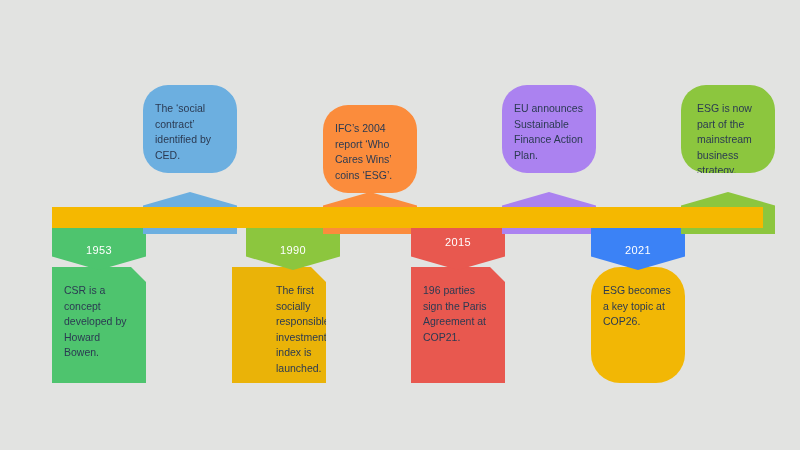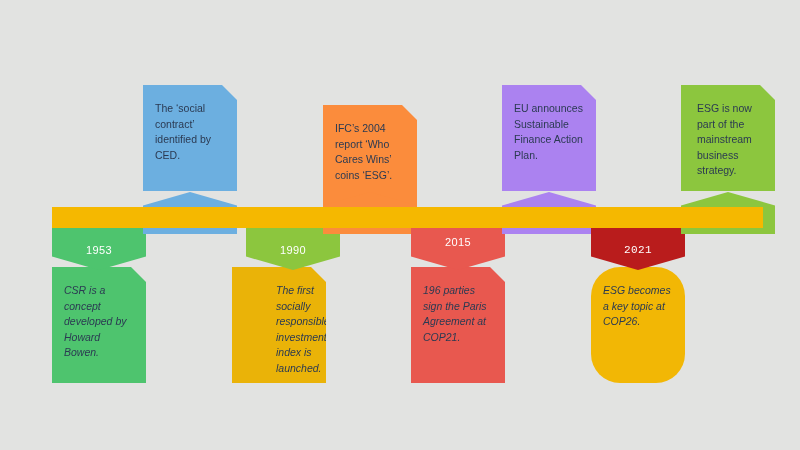--- a/index.html
+++ b/index.html
@@ -46,26 +46,26 @@
     padding: 16px 12px 12px 12px;
     color: #2b3a52;
     font-size: 10.5px;
     line-height: 15.5px;
     -webkit-clip-path: polygon(0 0, calc(100% - 15px) 0, 100% 15px, 100% 100%, 0 100%);
     clip-path: polygon(0 0, calc(100% - 15px) 0, 100% 15px, 100% 100%, 0 100%);
     z-index: 1;
   }
   .milestone.above .note-card {
     top: 0;
-    height: 106px;
+    height: 88px;
+    border-radius: 25px;
   }
   .milestone.below .note-card {
     top: 167px;
     height: 116px;
-    font-style: italic;
   }
   .note-card .note-text {
     display: block;
     white-space: pre-line;
   }
 
   
   .year-pointer {
     position: absolute;
     left: 0;
@@ -151,21 +151,21 @@
           <span class="note-text">EU announces Sustainable Finance Action Plan.</span>
         </div>
         <div class="year-pointer" style="background: rgb(171, 130, 240);">
           <span class="year-label">2018</span>
         </div>
       </div>
       <div class="milestone below" style="left: 591px; top: 100px;">
         <div class="note-card" style="background: rgb(242, 183, 5); border-radius: 29px;">
           <span class="note-text">ESG becomes a key topic at COP26.</span>
         </div>
-        <div class="year-pointer" style="background: #b91c1c; font-family: Liberation Mono, monospace;">
+        <div class="year-pointer" style="background: #3b82f6;">
           <span class="year-label">2021</span>
         </div>
       </div>
       <div class="milestone above" style="left: 681px; top: 85px;">
         <div class="note-card" style="background: rgb(140, 198, 62); padding-left: 16px;">
           <span class="note-text">ESG is now part of the mainstream business strategy.</span>
         </div>
         <div class="year-pointer" style="background: rgb(140, 198, 62);">
           <span class="year-label">2024</span>
         </div>

